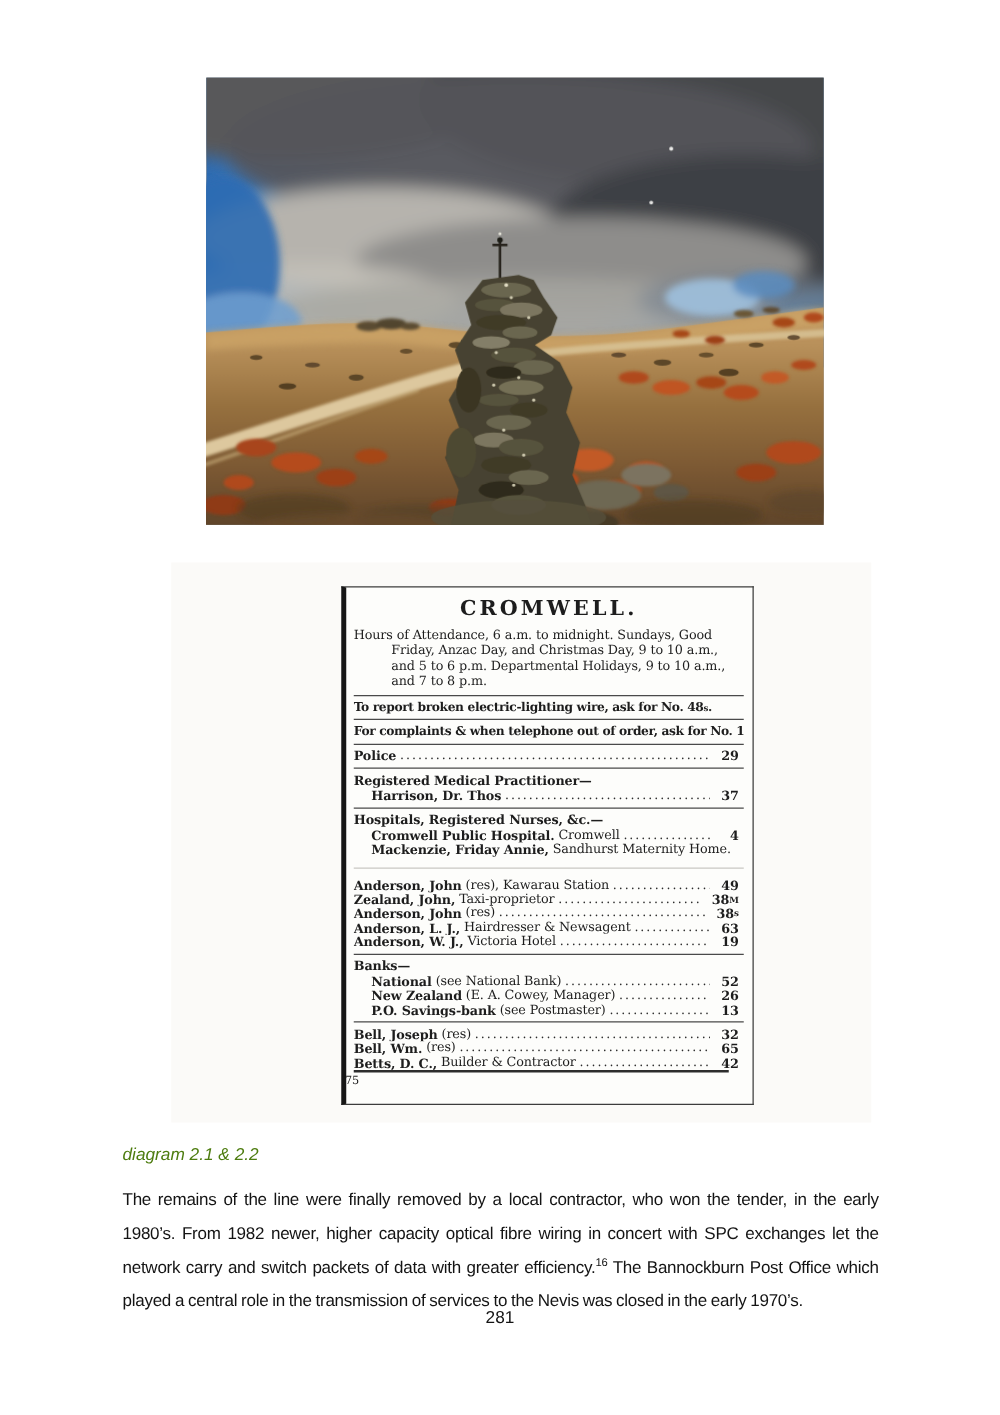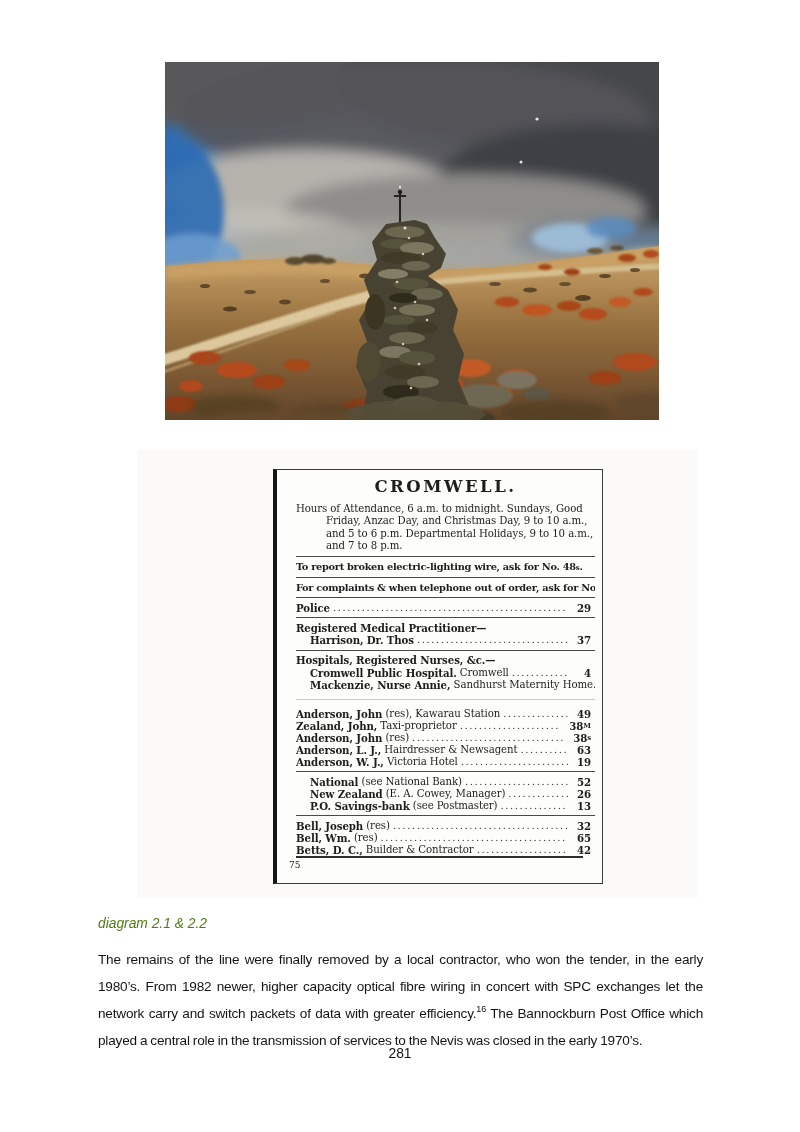--- a/index.html
+++ b/index.html
@@ -18,21 +18,21 @@
 
   
   .scan-page {
     position:absolute; left:137px; top:450px; width:560px; height:448px;
     background:#fbfaf8;
   }
   .dir-box {
     position:absolute; left:136px; top:19px; width:330px; height:415px;
     box-sizing:border-box; background:#fdfdfb;
     border:1.5px solid #3c3c3c; border-left:4px solid #161616;
-    padding:6px 7px 0 19px;
+    padding:6px 7px 0 6px;
     display:flex; flex-direction:column; overflow:hidden;
     font-family:"DejaVu Serif", serif; font-size:10.2px; line-height:12.4px;
     letter-spacing:-0.1px; color:#1d1d1d;
   }
   .dir-title {
     text-align:center; font-weight:bold; font-size:16.5px; line-height:18px;
     letter-spacing:2.5px; margin:2px 0 7px;
   }
   .hline { white-space:nowrap; }
   .ind { padding-left:30px; }
@@ -285,21 +285,21 @@
 
     <hr class="sep">
     <div class="heading">Hospitals, Registered Nurses, &amp;c.—</div>
     <div class="row sub">
       <span class="nm">Cromwell Public Hospital.</span>
         <span class="ds"> Cromwell</span>
         <span class="dots"></span>
         <span class="no">4</span>
     </div>
     <div class="row sub">
-      <span class="nm">Mackenzie, Nurse Annie,</span>
+      <span class="nm">Mackenzie, Friday Annie,</span>
         <span class="ds"> Sandhurst Maternity Home.</span>
         <span class="dots blank"></span>
     </div>
 
     <hr class="sep-light">
 
     <div class="row">
       <span class="nm">Anderson, John</span>
         <span class="ds"> (res), Kawarau Station</span>
         <span class="dots"></span>
@@ -326,20 +326,21 @@
         <span class="no">63</span>
     </div>
     <div class="row">
       <span class="nm">Anderson, W. J.,</span>
         <span class="ds"> Victoria Hotel</span>
         <span class="dots"></span>
         <span class="no">19</span>
     </div>
 
     <hr class="sep">
+    <div class="heading">Banks—</div>
     <div class="row sub">
       <span class="nm">National</span>
         <span class="ds"> (see National Bank)</span>
         <span class="dots"></span>
         <span class="no">52</span>
     </div>
     <div class="row sub">
       <span class="nm">New Zealand</span>
         <span class="ds"> (E. A. Cowey, Manager)</span>
         <span class="dots"></span>

